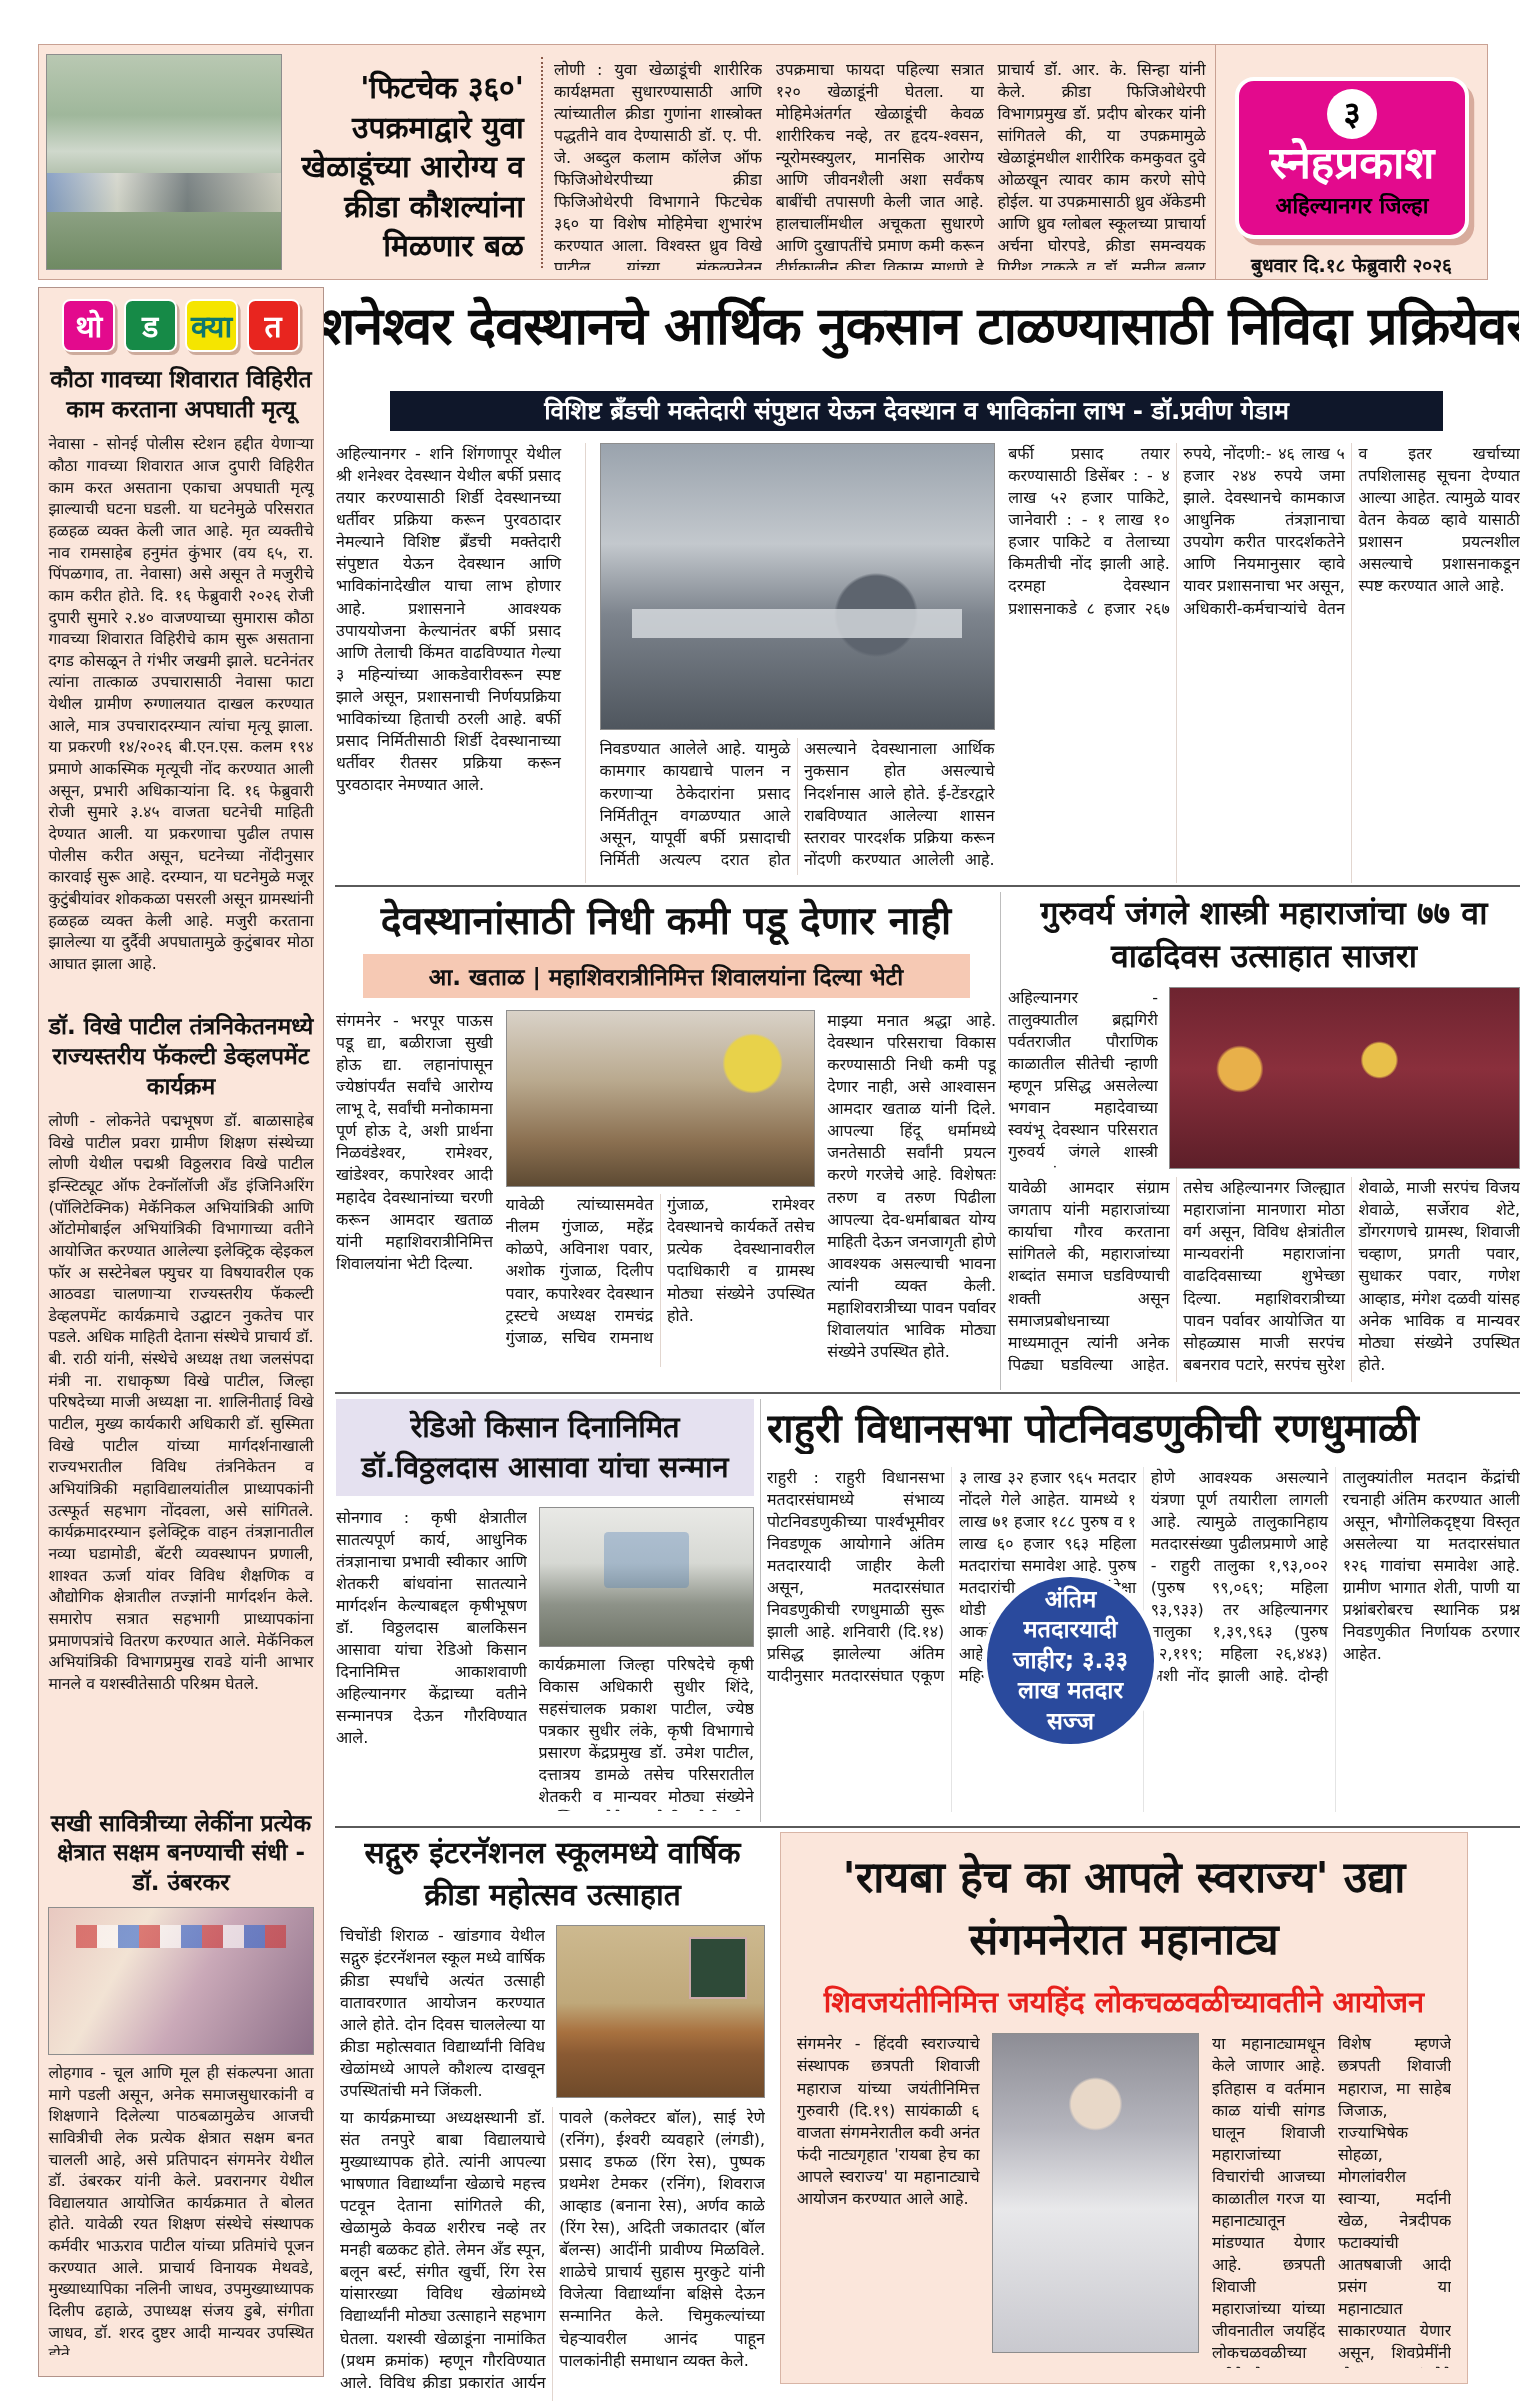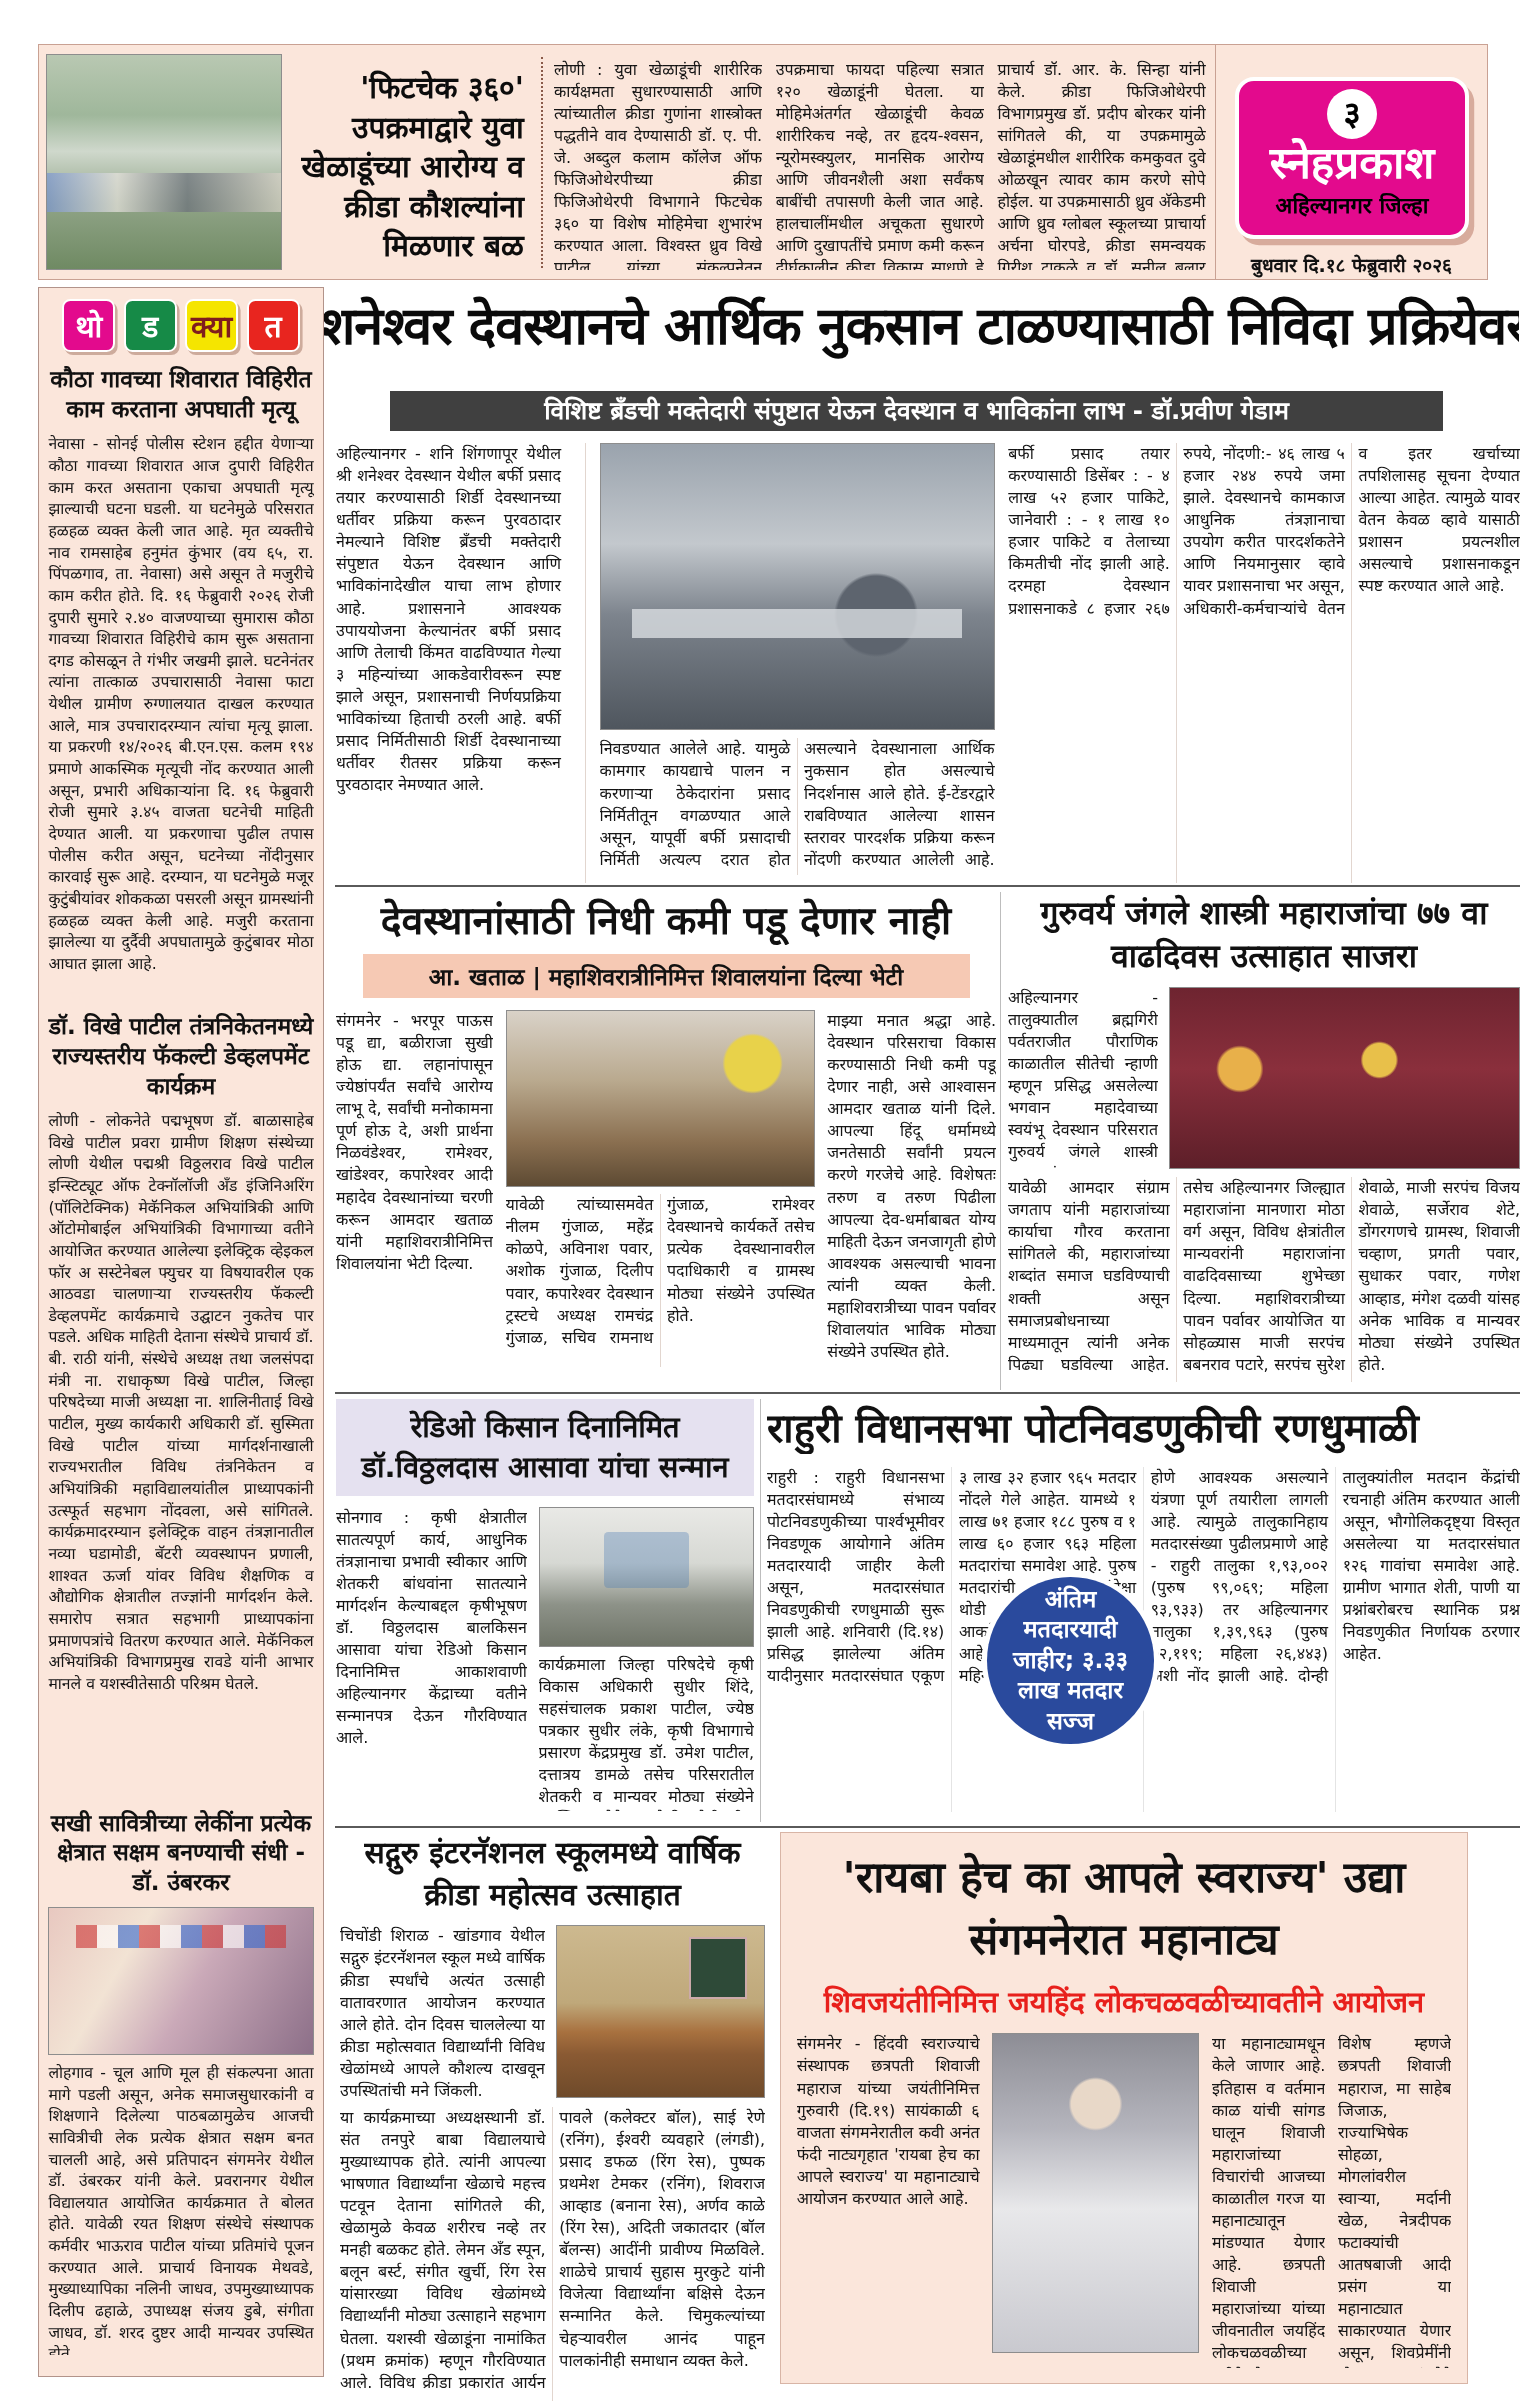--- a/index.html
+++ b/index.html
@@ -40,21 +40,21 @@
   .logo-title { font-size:44px; font-weight:800; color:#fff; line-height:1.05; margin-top:1px; }
   .logo-sub { font-size:22px; font-weight:700; color:#000000; margin-top:2px; }
   .mast-date { position:absolute; left:0; width:100%; top:207px; text-align:center;
     font-size:19px; font-weight:800; color:#111; }
 
   
   .lead-headline { position:absolute; left:320px; top:291px; width:1199px; height:78px;
     font-size:52px; font-weight:800; letter-spacing:-1px; text-align:center; color:#0a0a0a;
     line-height:1.35; white-space:nowrap; overflow:hidden; }
   .lead-subhead { position:absolute; left:390px; top:391px; width:1053px; height:40px;
-    background:#404040; color:#fff; font-size:24.6px; font-weight:700; text-align:center;
+    background:#0f172a; color:#fff; font-size:24.6px; font-weight:700; text-align:center;
     line-height:40px; white-space:nowrap; overflow:hidden; }
   .lead-body { position:absolute; left:336px; top:443px; width:1184px; height:440px;
     display:flex; gap:13.6px; }
   .lead-colA { width:250px; flex:none; border-right:0.5px solid #e2d6cf; padding-right:24px; }
   .lead-colB { width:395px; flex:none; }
   .lead-photo { width:395px; height:287px;
     background:
       radial-gradient(circle at 70% 60%, #5d646e 0 12%, transparent 13%),
       linear-gradient(180deg,#9aa3ad 0%,#c3c8cd 35%,#7d848d 60%,#4f565e 100%); }
   .lead-photo::after { content:""; position:absolute; left:8%; top:58%; width:84%; height:10%;
@@ -63,21 +63,21 @@
   .lead-colC { flex:1; }
 
   
   .brief { position:absolute; left:38px; top:287px; width:286px; height:2090px;
     background:#fbe6db; border:1px solid #b2938a; padding:10.5px 9.4px; overflow:hidden; }
   .tiles { display:flex; gap:8.4px; justify-content:center; }
   .tile { width:53px; height:53px; border-radius:8.4px; border:2.1px solid #fff;
     box-shadow:2.6px 3.1px 0 rgba(120,60,40,.35); font-size:30px; font-weight:800; color:#fff;
     display:flex; align-items:center; justify-content:center; }
   .tile.t0 { background:#e30a8d; } .tile.t1 { background:#168a47; }
-  .tile.t2 { background:#f5e500; color:#7f1d1d; } .tile.t3 { background:#e8251f; }
+  .tile.t2 { background:#f5e500; color:#0f766e; } .tile.t3 { background:#e8251f; }
   .brief h3 { font-size:23px; font-weight:800; line-height:1.3; text-align:center; margin:13.6px 0 8.4px; }
   .brief .btxt { font-size:15.7px; }
   .brief-photo { width:100%; height:148px; margin:4.2px 0 7.3px;
     background:
       linear-gradient(120deg,#e8c8c0 0%,#f2e3d4 30%,#caa9b8 55%,#8c6f88 100%); }
   .brief-photo::after { content:""; position:absolute; left:10%; top:12%; width:80%; height:16%;
       background:repeating-linear-gradient(90deg,#c33 0 21px,#fff 21px 42px,#36c 42px 63px); opacity:.6; }
 
   
   .devasthan { position:absolute; left:336px; top:892px; width:660px; height:498px; }

